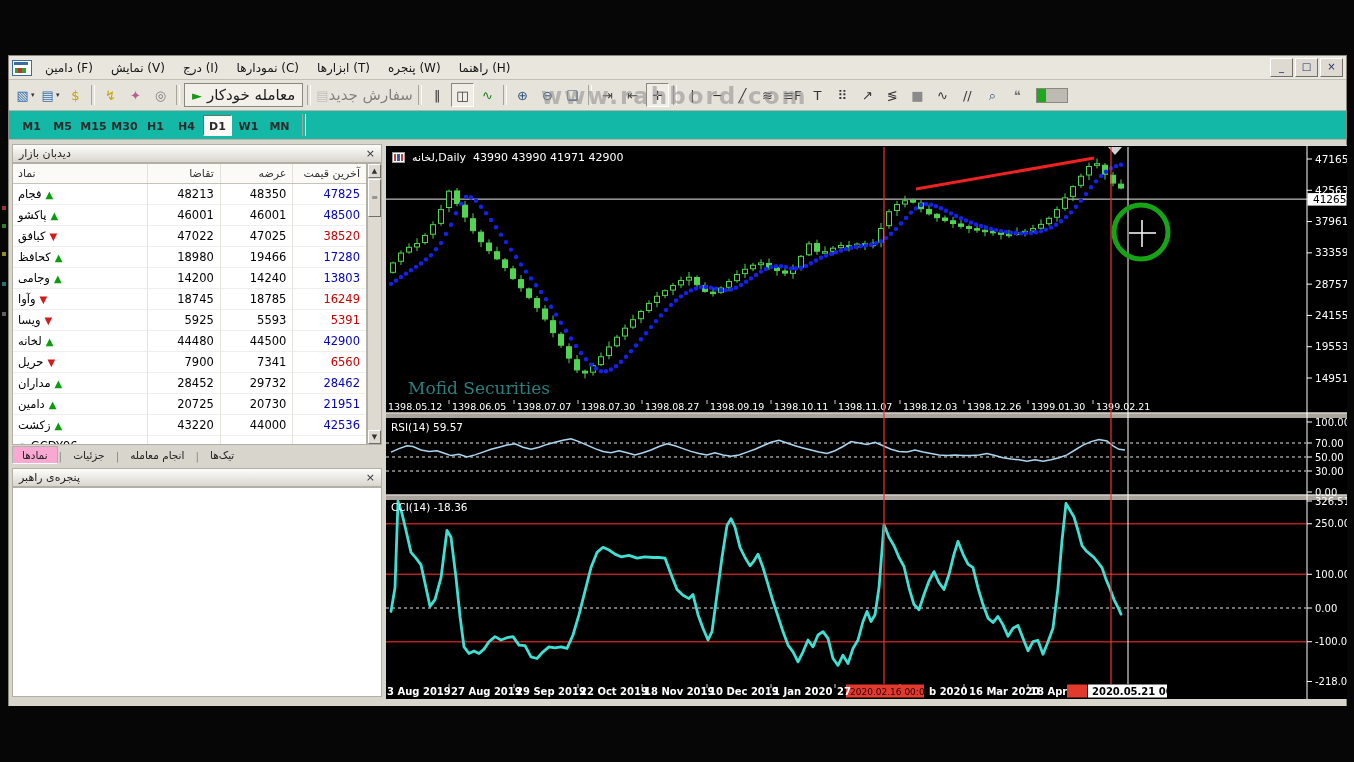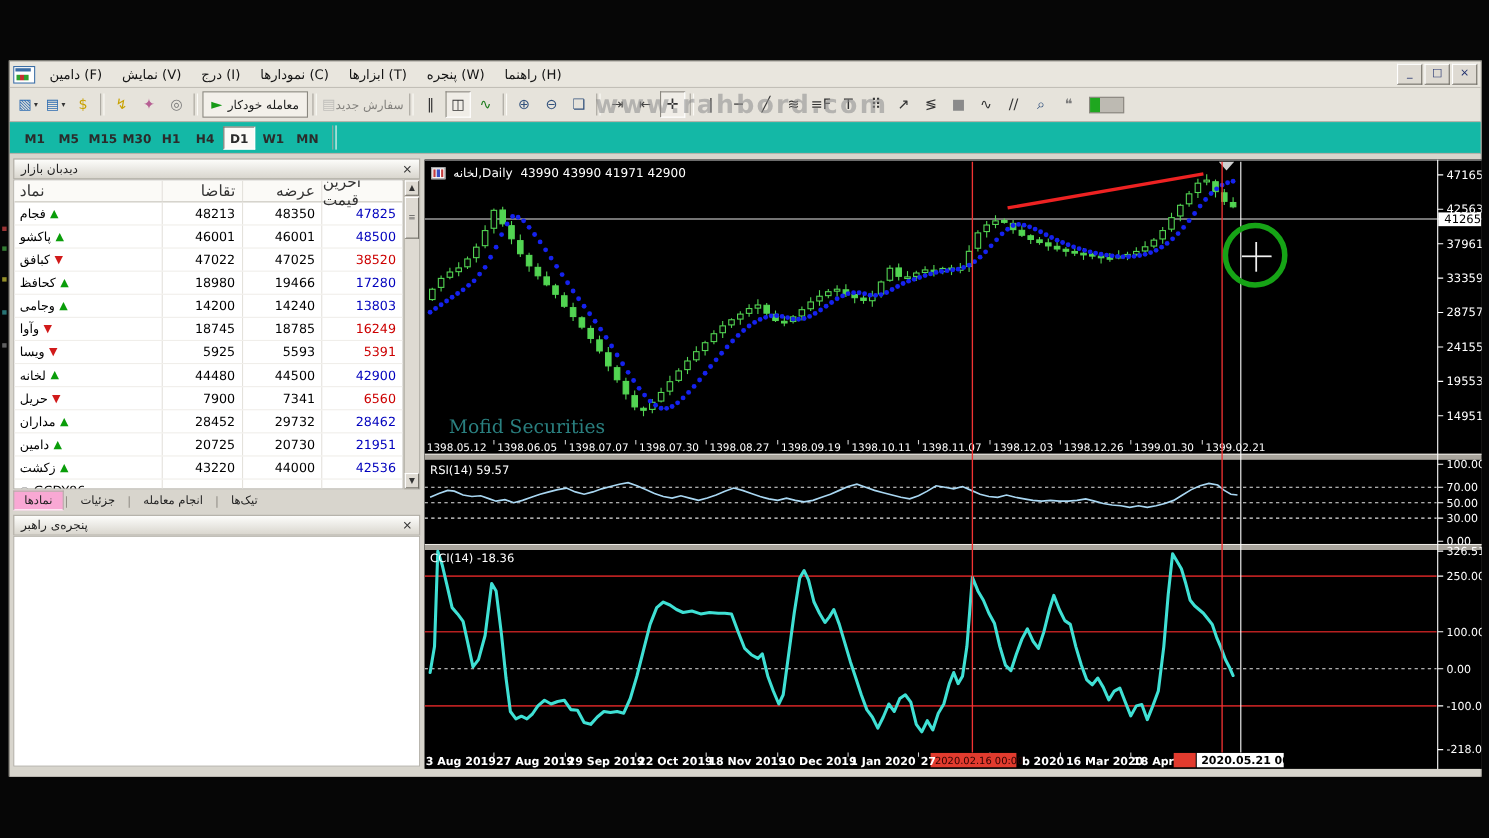--- a/index.html
+++ b/index.html
@@ -25,21 +25,21 @@
 
   
   #toolbar{position:absolute;left:0;top:24px;width:100%;height:31px;display:flex;align-items:center;
            padding-left:4px;background:#e6e3db;border-bottom:1px solid #b6b3ab;box-sizing:border-box;}
   .tb-btn{height:24px;min-width:23px;display:flex;align-items:center;justify-content:center;
           margin:0 1px;border:1px solid transparent;box-sizing:border-box;}
   .tb-btn.pressed{border-color:#8a877f #ffffff #ffffff #8a877f;background:#f0ede7;}
   .tb-btn.framed{border:1px solid #8a877f;background:#f3f0ea;padding:0 7px;gap:5px;}
   .tb-btn.disabled{opacity:.5;}
   .tb-glyph{font-size:13px;line-height:1;}
-  .tb-label{font-size:11px;color:#1c1c1c;white-space:nowrap;}
+  .tb-label{font-size:15px;color:#1c1c1c;white-space:nowrap;}
   .tb-caret{font-size:7px;color:#333;margin-left:2px;}
   .tb-sep{width:2px;height:20px;margin:0 3px;border-left:1px solid #a7a49c;border-right:1px solid #fbfaf6;}
   #conn-bar{width:30px;height:13px;margin-left:6px;border:1px solid #8a877f;background:#bdbab2;position:relative;}
   #conn-bar:before{content:"";position:absolute;left:0;top:0;width:9px;height:100%;background:#1fa71f;}
   #tb-watermark{position:absolute;left:532px;top:3px;font-size:23px;letter-spacing:2px;color:#8d8d8d;
                 opacity:.55;pointer-events:none;white-space:nowrap;font-weight:bold;}
 
   
   #tfbar{position:absolute;left:0;top:55px;width:100%;height:29px;display:flex;align-items:center;
          padding-left:8px;background:#14b8a6;border-bottom:1px solid #b6b3ab;box-sizing:border-box;}
@@ -54,21 +54,21 @@
   
   #left-panel{position:absolute;left:0;top:0;width:376px;height:100%;}
   .panel-header{position:absolute;height:19px;background:linear-gradient(#fdfdfb,#d9d6ce);
                 border:1px solid #b2afa7;display:flex;align-items:center;padding:0 6px;
                 font-size:11px;color:#1d1d1d;box-sizing:border-box;}
   .panel-close{margin-left:auto;font-size:11px;color:#333;line-height:1;}
   #mw-header{left:3px;top:4px;width:370px;}
   #mw-table{position:absolute;left:3px;top:23px;width:355px;height:282px;background:#fff;
             border:1px solid #b2afa7;box-sizing:border-box;overflow:hidden;}
   .mw-hrow{display:flex;height:19px;border-bottom:1px solid #c6c3bb;background:#fbfaf7;
-           font-size:14px;color:#333;}
+           font-size:11px;color:#333;}
   .mw-row{display:flex;height:20px;font-size:11.5px;color:#000;border-bottom:1px solid #f0eeea;}
   .mw-cell{box-sizing:border-box;border-right:1px solid #e4e2dc;display:flex;align-items:center;}
   .c-sym{width:136px;padding-left:5px;gap:4px;}
   .c-num{width:73px;justify-content:flex-end;padding-right:6px;}
   .c-num:last-child{border-right:none;}
   .arrow-up{color:#0a9d0a;font-size:10px;}
   .arrow-down{color:#d11a1a;font-size:10px;}
   .sym-circle{color:#8a8a8a;font-size:10px;}
   .last-up{color:#0000bd;}
   .last-down{color:#cc0000;}

